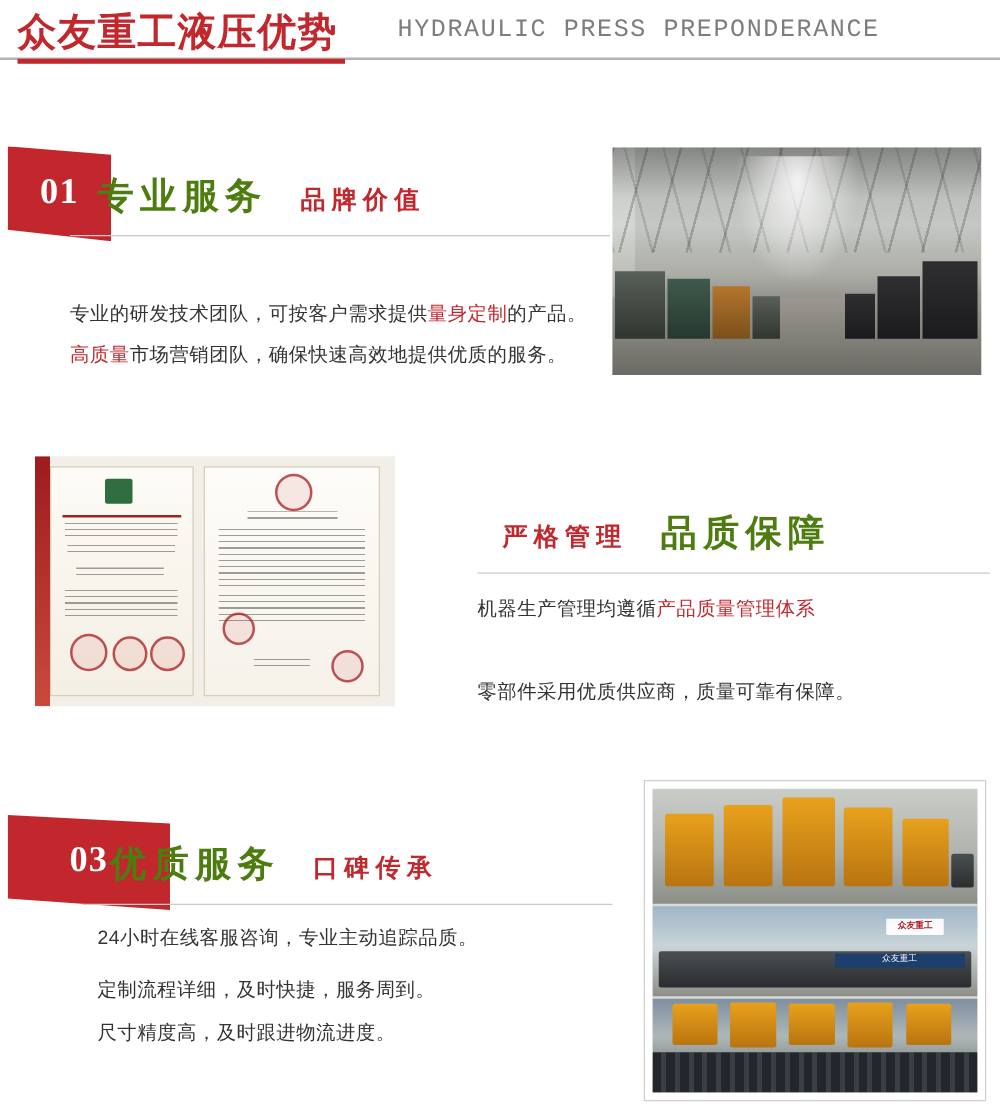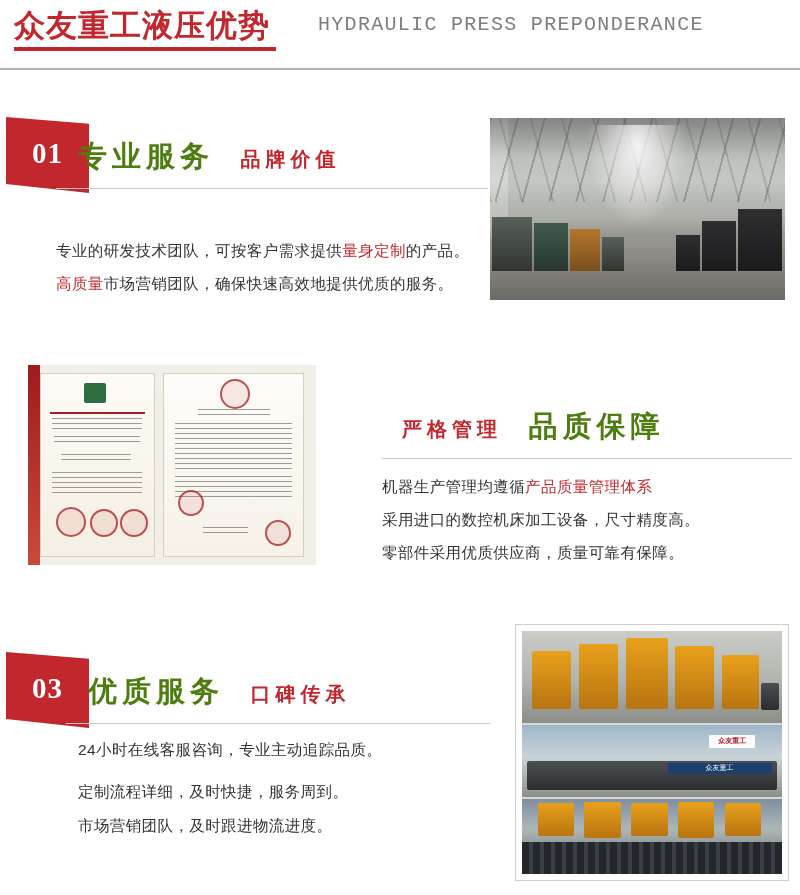--- a/index.html
+++ b/index.html
@@ -12,21 +12,21 @@
     height: 895px;
     font-family: "Liberation Sans", sans-serif;
     position: relative;
     overflow: hidden;
   }
 
   
   .header {
     position: relative;
     width: 800px;
-    height: 70px;
+    height: 48px;
     border-bottom: 2px solid #b3b3b3;
     box-sizing: border-box;
   }
   .header-cn {
     position: absolute;
     left: 14px;
     top: 6px;
     font-size: 31px;
     font-weight: bold;
     color: #c1272d;
@@ -329,47 +329,44 @@
 
   <div class="title-row" style="left:402px;top:42px;">
     <span class="title-accent">严格管理</span>
     <span class="title-main" style="margin-left:22px;">品质保障</span>
   </div>
   <div class="title-rule" style="left:382px;top:93px;width:410px;"></div>
 
   <div class="body-line" style="left:382px;top:112px;">
     <span>机器生产管理均遵循</span><span class="em">产品质量管理体系</span>
   </div>
-  <div class="body-line" style="left:382px;top:145px;">
-    <span>采用进口的数控机床加工设备，尺寸精度高。</span>
-  </div>
   <div class="body-line" style="left:382px;top:178px;">
     <span>零部件采用优质供应商，质量可靠有保障。</span>
   </div>
 </div>
 
 <div class="section" style="top:630px;left:0;height:250px;">
-  <div class="flag" style="left:6px;top:22px;">
+  <div class="flag" style="left:6px;top:22px;padding-left:47px;">
     <span>03</span>
   </div>
 
   <div class="title-row" style="left:88px;top:42px;">
     <span class="title-main">优质服务</span>
     <span class="title-accent" style="margin-left:22px;">口碑传承</span>
   </div>
   <div class="title-rule" style="left:66px;top:93px;width:424px;"></div>
 
   <div class="body-line" style="left:78px;top:110px;">
     <span>24小时在线客服咨询，专业主动追踪品质。</span>
   </div>
   <div class="body-line" style="left:78px;top:152px;">
     <span>定制流程详细，及时快捷，服务周到。</span>
   </div>
   <div class="body-line" style="left:78px;top:186px;">
-    <span>市场营销团队，及时跟进物流进度。</span>
+    <span>尺寸精度高，及时跟进物流进度。</span>
   </div>
 
   <div class="photo ph-press" style="left:516px;top:-5px;width:272px;height:255px;">
     <div class="pp-cell pp-top" style="left:0;top:0;width:100%;height:38%;">
       <div class="press" style="left:4%;bottom:16%;width:15%;height:62%;"></div>
       <div class="press" style="left:22%;bottom:16%;width:15%;height:70%;"></div>
       <div class="press" style="left:40%;bottom:16%;width:16%;height:76%;"></div>
       <div class="press" style="left:59%;bottom:16%;width:15%;height:68%;"></div>
       <div class="press" style="left:77%;bottom:16%;width:14%;height:58%;"></div>
       <div class="press dark" style="left:92%;bottom:14%;width:7%;height:30%;"></div>

